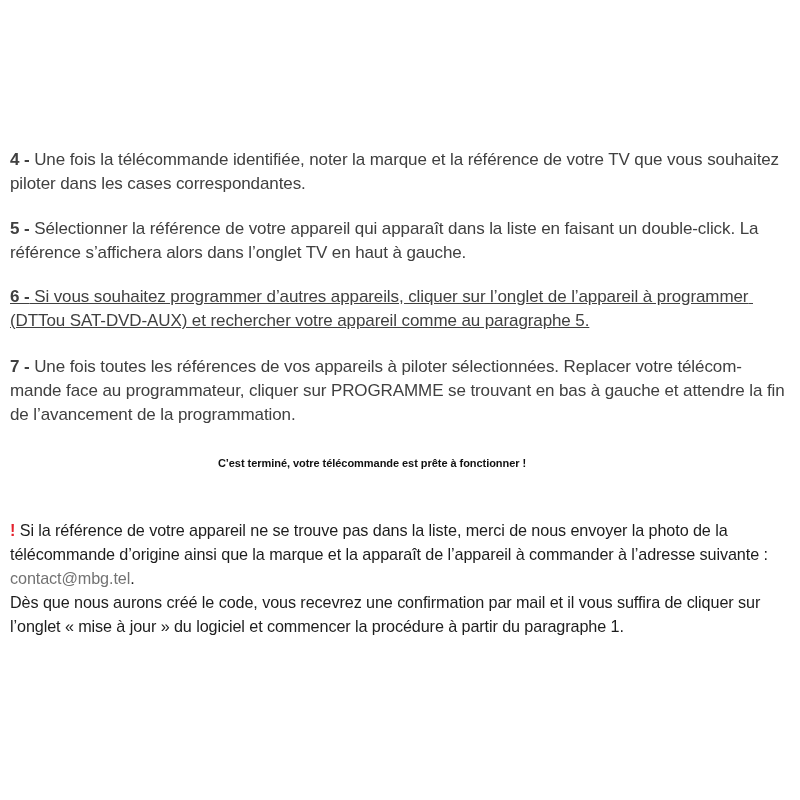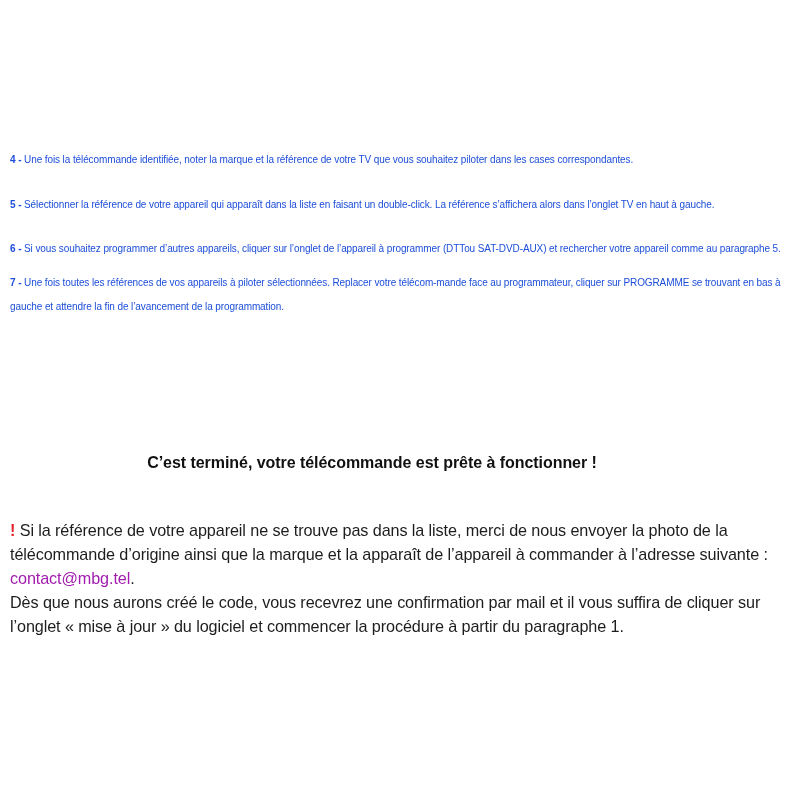--- a/index.html
+++ b/index.html
@@ -24,45 +24,45 @@
   }
 
   .doc-body {
     position: absolute;
     left: 10px;
     top: 148px;
     width: 782px;
   }
 
   .step {
-    font-size: 10px;
+    font-size: 17px;
     line-height: 24px;
-    color: #1d4ed8;
+    color: #404040;
     margin: 0 0 20px 0;
     letter-spacing: -0.1px;
     white-space: pre-wrap;
   }
   .step:last-child { margin-bottom: 16px; }
 
   .step-num {
     font-weight: bold;
   }
 
   .para-4 { margin-bottom: 21px; }
   .para-5 { }
-  .para-6 { margin-bottom: 10px; }
+  .para-6 { margin-bottom: 22px; text-decoration: underline; }
   .para-7 { margin-bottom: 0; }
 
   .closing {
     position: absolute;
     left: 10px;
     top: 452px;
     width: 782px;
     text-align: center;
-    font-size: 16px;
+    font-size: 11px;
     font-weight: bold;
     line-height: 22px;
     color: #111111;
     letter-spacing: -0.05px;
     padding-right: 58px;
     box-sizing: border-box;
   }
 
   .notice {
     position: absolute;
@@ -79,21 +79,21 @@
     letter-spacing: -0.1px;
     white-space: pre-wrap;
   }
 
   .bang {
     color: #e4212c;
     font-weight: bold;
   }
 
   .maillink {
-    color: #a21caf;
+    color: #737373;
     text-decoration: none;
   }
 </style>
 </head>
 <body>
 
 <div class="page">
 
   <div class="doc-body">
 

